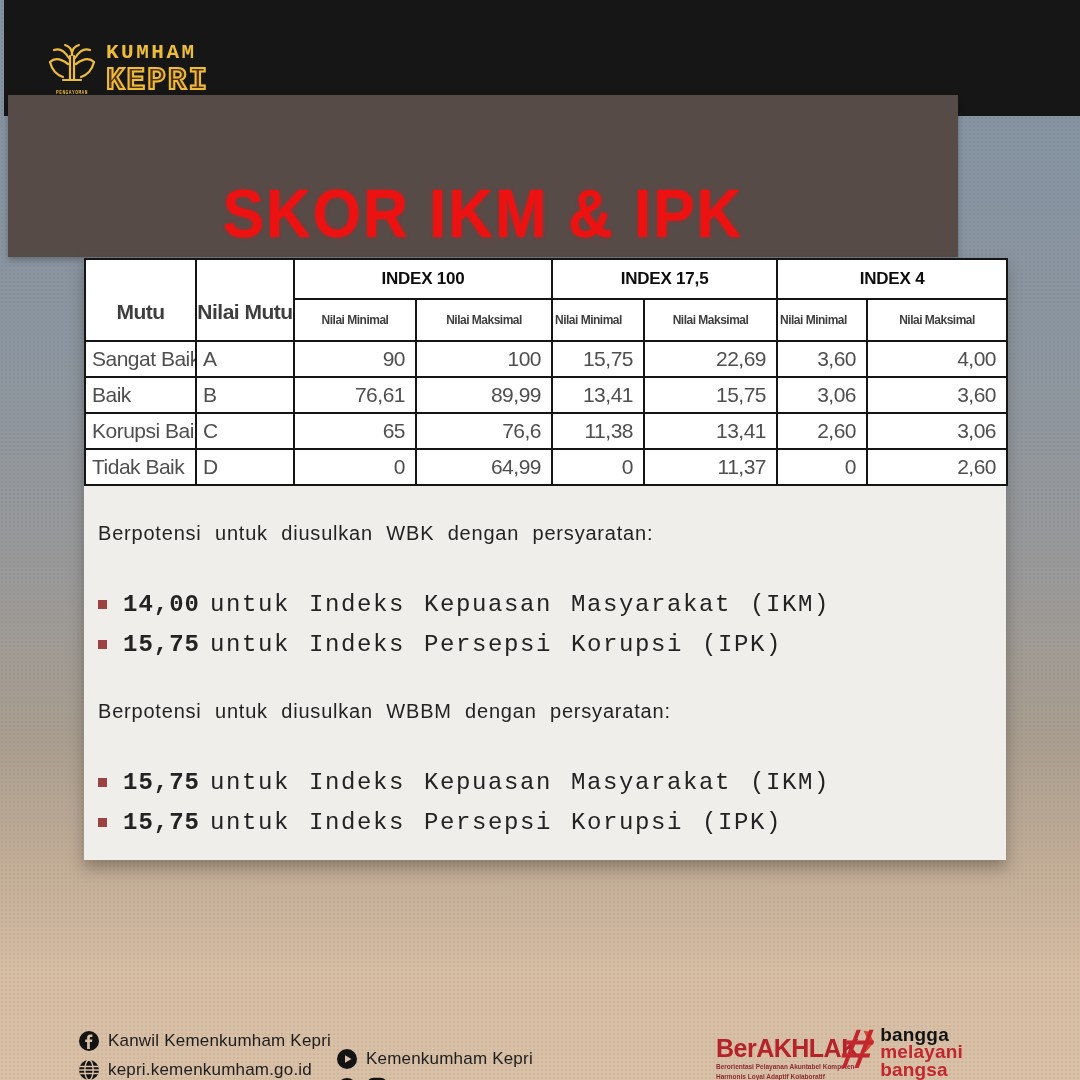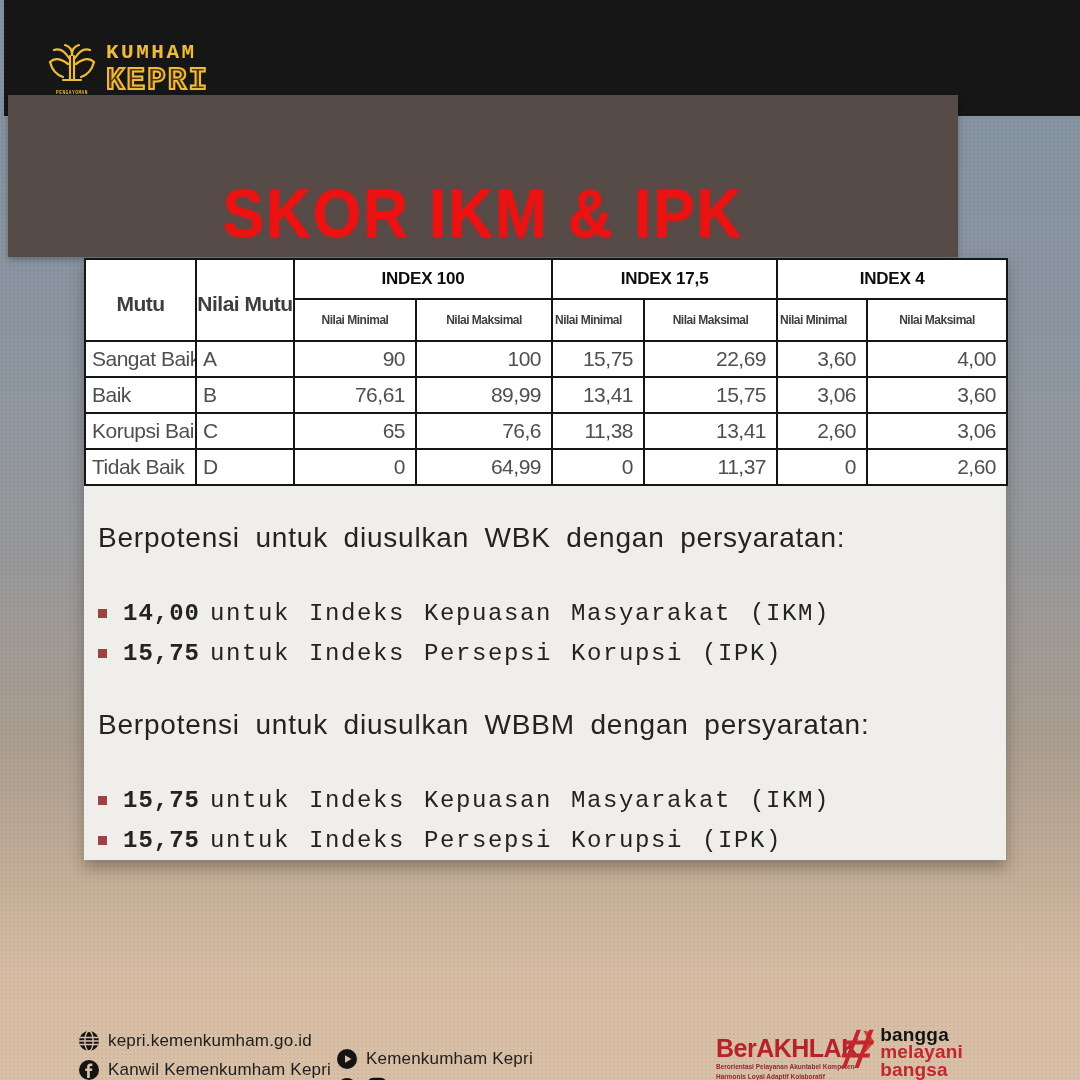--- a/index.html
+++ b/index.html
@@ -31,28 +31,28 @@
 
   .card { position:absolute; left:84px; top:258px; width:922px; height:602px; background:#f0eeeb;
     box-shadow:0 8px 14px rgba(40,35,30,.35); }
 
   table.score { border-collapse:collapse; table-layout:fixed; width:922px; background:#fff;
     border:2px solid #151515; }
   table.score th, table.score td { border:2px solid #151515; overflow:hidden; white-space:nowrap; }
   tr.hr1 { height:40px; } tr.hr2 { height:42px; } tbody tr { height:36px; }
   th.grp { font-size:17px; font-weight:bold; color:#0d0d0d; text-align:center; letter-spacing:-0.2px; }
   th.side-h { vertical-align:bottom; text-align:center; font-size:21px; font-weight:bold;
-    color:#3e3e3e; padding-bottom:24px; letter-spacing:-0.5px; }
+    color:#3e3e3e; padding-bottom:16px; letter-spacing:-0.5px; }
   th.sub { font-size:12px; font-weight:bold; color:#3e3e3e; text-align:center; letter-spacing:-0.5px; }
   th.sub.clip { text-align:left; padding-left:2px; }
   td.lbl { font-size:21px; color:#4f4f4f; text-align:left; padding-left:6px; letter-spacing:-0.5px;margin-top:32px; }
   td.num { font-size:21px; color:#4f4f4f; text-align:right; padding-right:10px; letter-spacing:-0.5px; }
 
   .text-area { padding:36px 12px 0 14px; }
-  .req-heading { font-size:28px; color:#232323; font-weight:normal; letter-spacing:.8px;
+  .req-heading { font-size:20px; color:#232323; font-weight:normal; letter-spacing:.8px;
     word-spacing:7px; }
   .req-list { list-style:none; margin-top:46px;font-family:Liberation Mono, monospace; }
   .req-list li { display:flex; align-items:center; margin-bottom:13px; font-size:24px; color:#232323; }
   .bullet { width:9px; height:9px; background:#9c4242; margin-right:16px; flex:0 0 9px; }
   .req-value { font-weight:bold; letter-spacing:1px; }
   .req-text { margin-left:10px; letter-spacing:1.6px; word-spacing:3px; }
   .sec2 { margin-top:42px; }
 
   .footer-col { position:absolute; display:flex; flex-direction:column; gap:7px; }
   .fc1 { left:78px; top:1030px; } .fc2 { left:336px; top:1048px; }
@@ -210,31 +210,31 @@
           <span class="req-text">untuk Indeks Persepsi Korupsi (IPK)</span>
         </li>
       </ul>
     </div>
   </div>
 
   <div class="footer-col fc1">
     <div class="soc-row">
       <svg width="22" height="22" viewBox="0 0 22 22">
         <circle cx="11" cy="11" r="10" fill="#131313"></circle>
+        <path d="M12.6 7.1h1.8V4.5h-2.2c-2 0-3.1 1.3-3.1 3.2v1.7H7.2v2.5h1.9V19h2.7v-7.1h2.2l.4-2.5h-2.6V8c0-.6.3-.9.8-.9z" fill="#d9c0a6"></path>
+      </svg>
+      <span class="soc-text">Kanwil Kemenkumham Kepri</span>
+    </div>
+    <div class="soc-row">
+      <svg width="22" height="22" viewBox="0 0 22 22">
+        <circle cx="11" cy="11" r="10" fill="#131313"></circle>
         <ellipse cx="11" cy="11" rx="4.2" ry="10" fill="none" stroke="#d9c0a6" stroke-width="1.4"></ellipse>
         <path d="M1.5 7.5 H20.5 M1 11 H21 M1.5 14.5 H20.5" stroke="#d9c0a6" stroke-width="1.4" fill="none"></path>
       </svg>
       <span class="soc-text">kepri.kemenkumham.go.id</span>
-    </div>
-    <div class="soc-row">
-      <svg width="22" height="22" viewBox="0 0 22 22">
-        <circle cx="11" cy="11" r="10" fill="#131313"></circle>
-        <path d="M12.6 7.1h1.8V4.5h-2.2c-2 0-3.1 1.3-3.1 3.2v1.7H7.2v2.5h1.9V19h2.7v-7.1h2.2l.4-2.5h-2.6V8c0-.6.3-.9.8-.9z" fill="#d9c0a6"></path>
-      </svg>
-      <span class="soc-text">Kanwil Kemenkumham Kepri</span>
     </div>
   </div>
 
   <div class="footer-col fc2">
     <div class="soc-row">
       <svg width="22" height="22" viewBox="0 0 22 22">
         <circle cx="11" cy="11" r="10" fill="#131313"></circle>
         <polygon points="9,7.2 15.5,11 9,14.8" fill="#d9c0a6"></polygon>
       </svg>
       <span class="soc-text">Kemenkumham Kepri</span>

